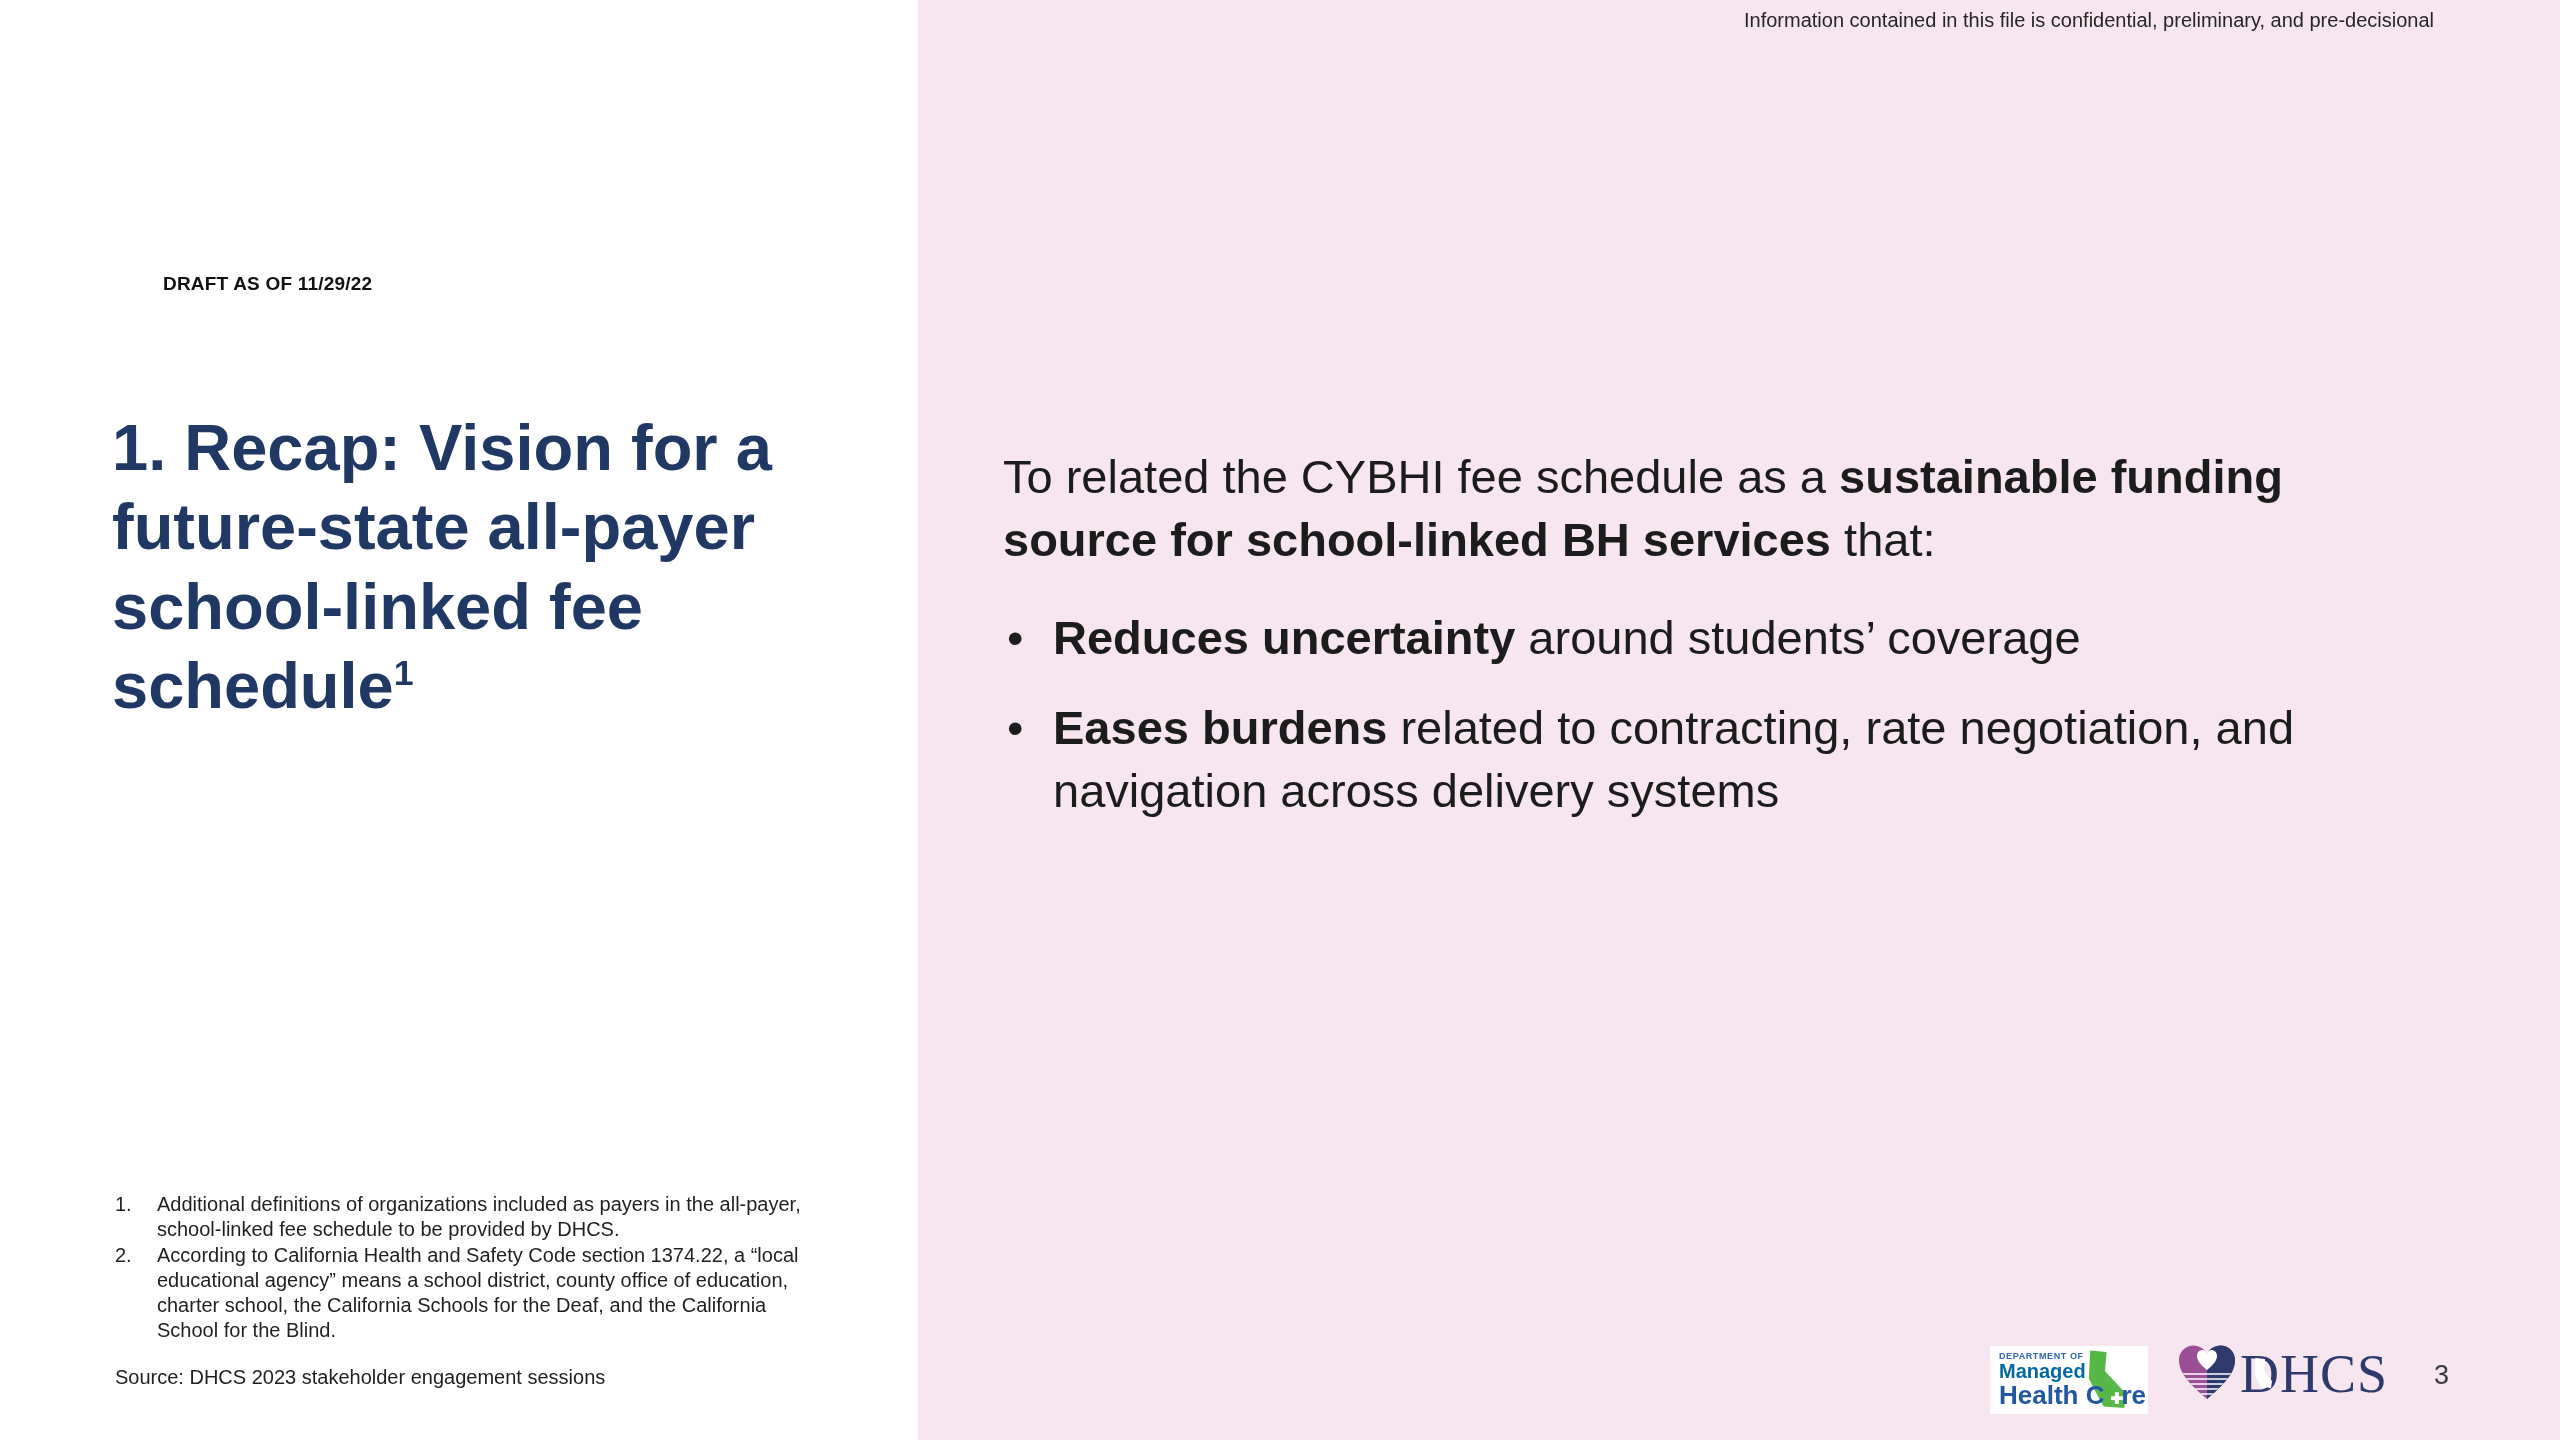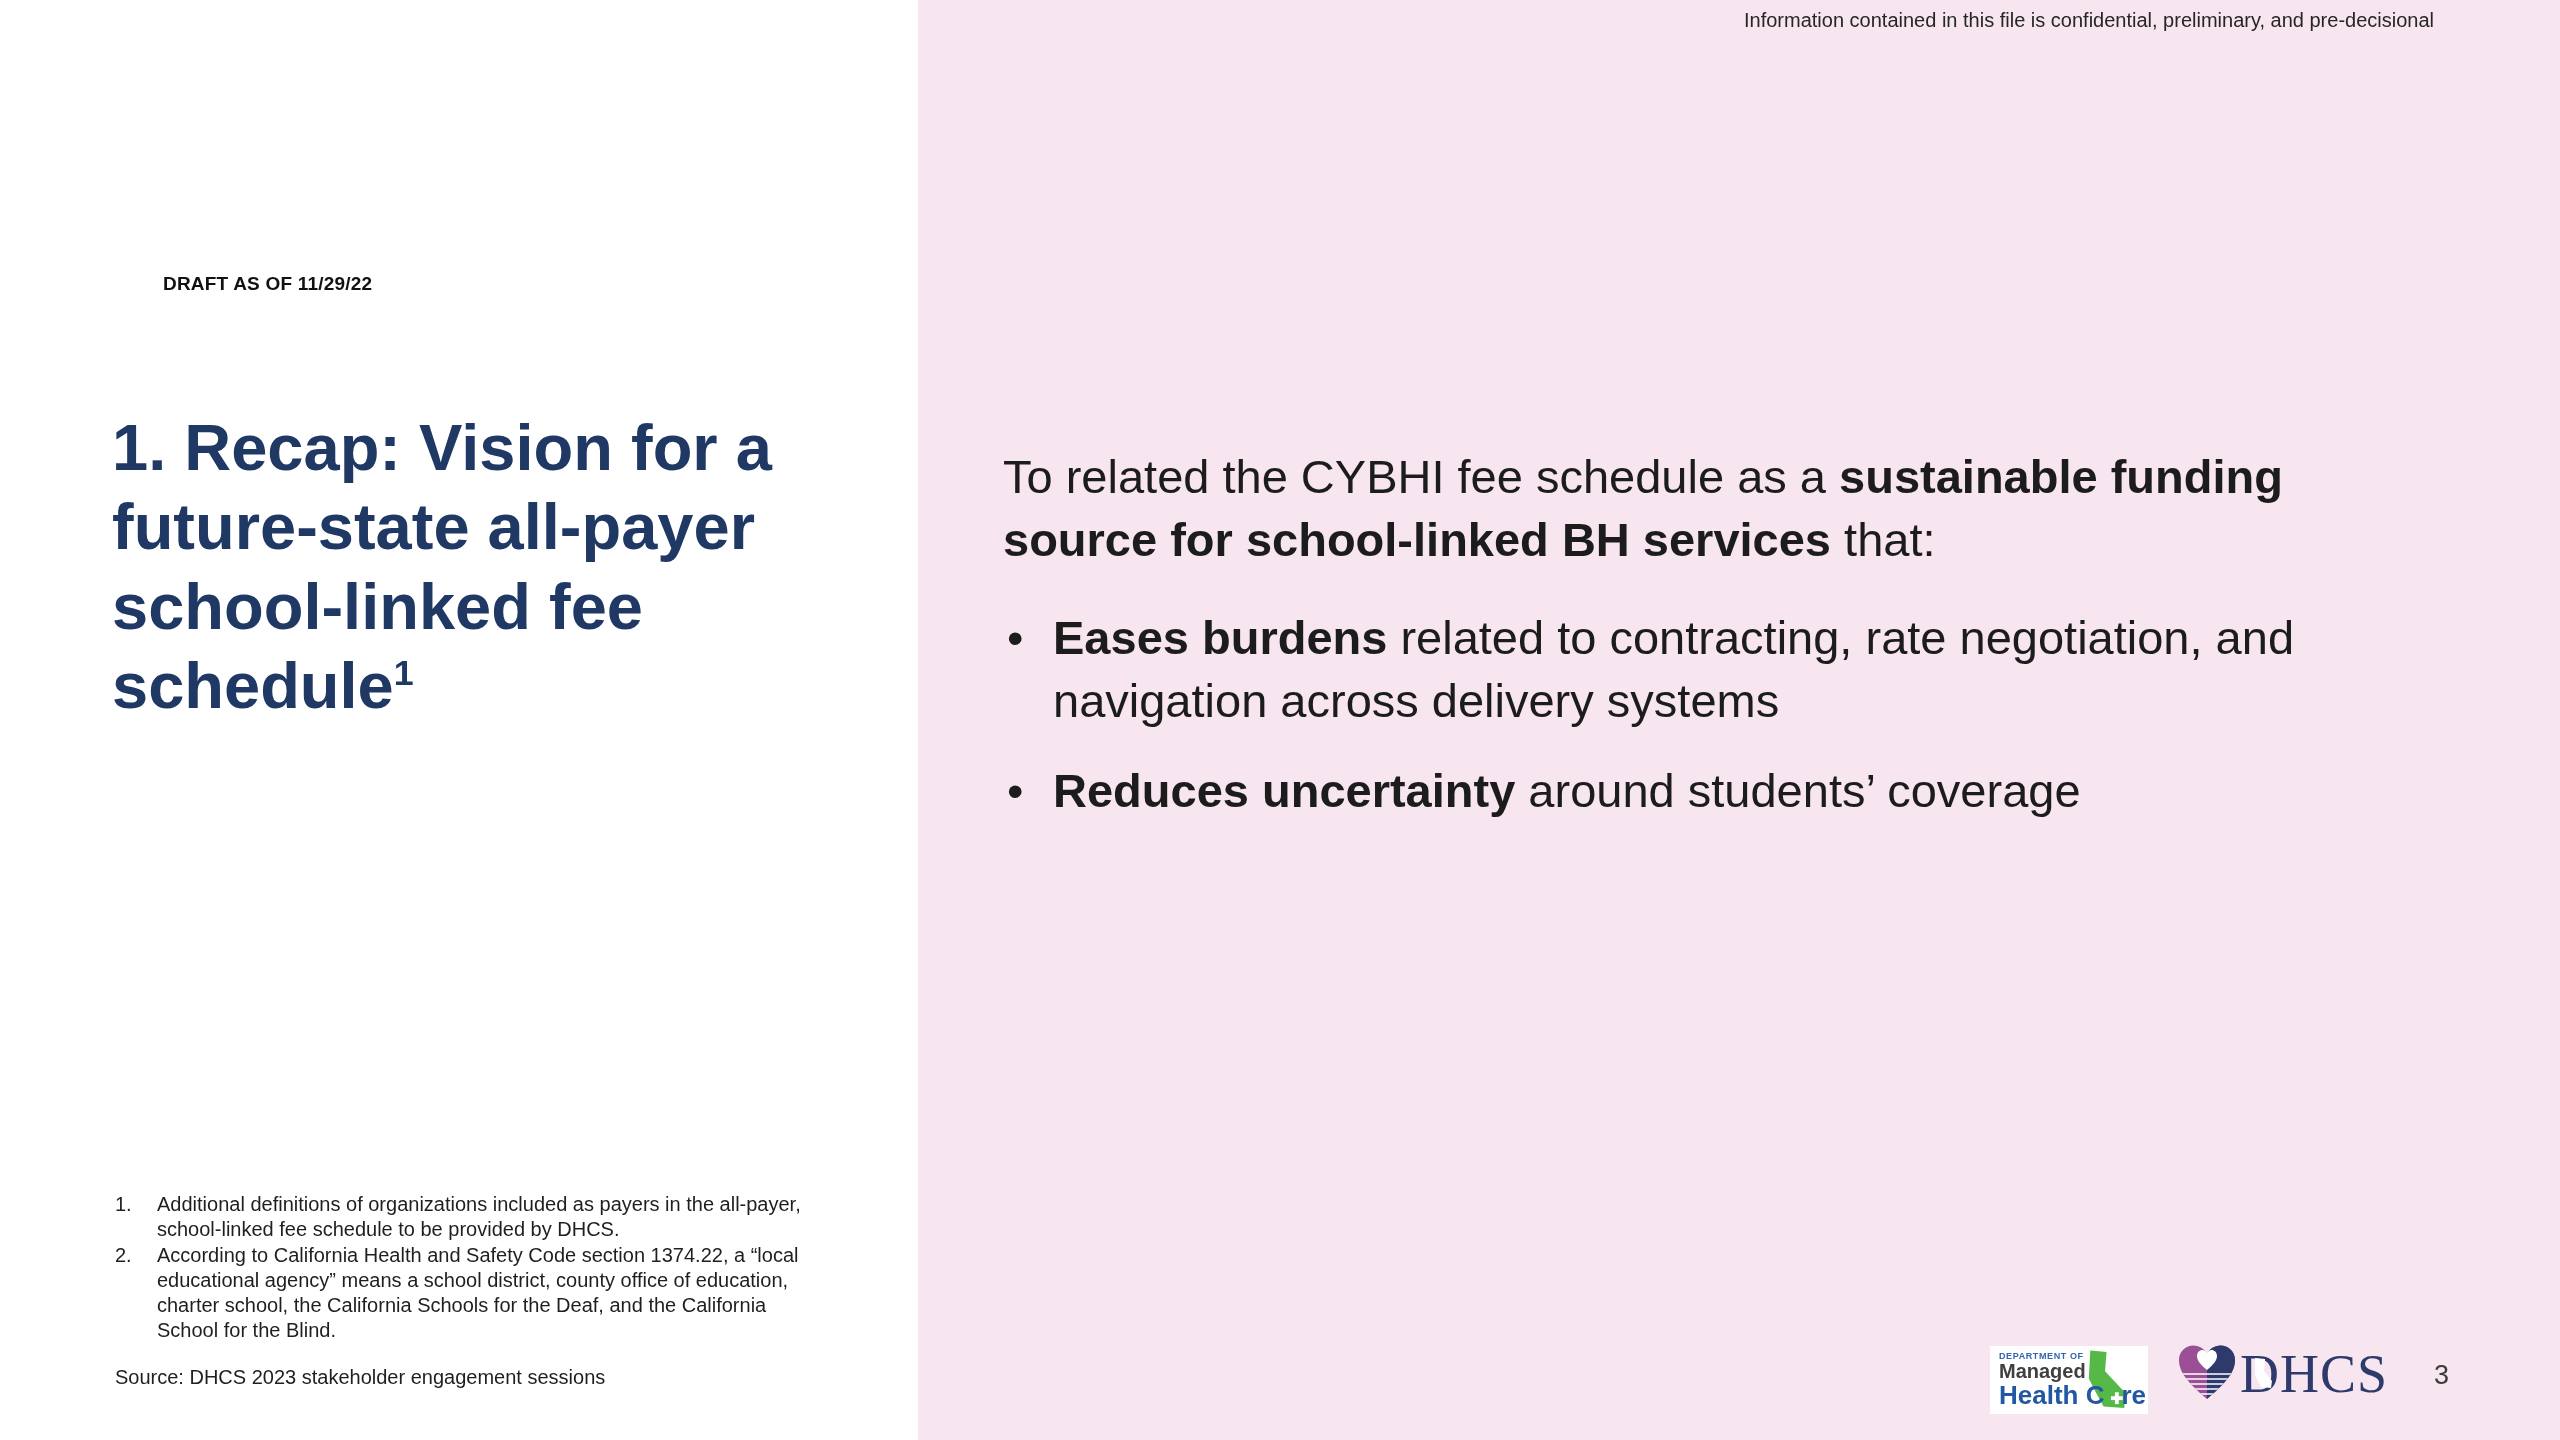--- a/index.html
+++ b/index.html
@@ -23,40 +23,40 @@
   .bullets{position:absolute;left:85px;top:606px;width:1470px;margin:0;padding:0;list-style:none;
            font-size:47px;line-height:63px;}
   .bullets li{position:relative;padding-left:50px;margin-bottom:27px;}
   .bullets li::before{content:"\2022";position:absolute;left:4px;}
   .b{font-weight:700;}
   sup{line-height:0;}
   
   .dmhc{position:absolute;left:1063px;top:1346px;width:158px;height:68px;background:#ffffff;overflow:hidden;margin-left:9px;}
   .dmhc-inner{position:relative;width:100%;height:100%;padding:5px 0 0 9px;box-sizing:border-box;}
   .dmhc-dept{font-size:9px;font-weight:700;color:#2f66ad;letter-spacing:.6px;line-height:10px;}
-  .dmhc-l1{font-size:20px;font-weight:800;color:#404040;line-height:21px;position:relative;z-index:2;}
+  .dmhc-l1{font-size:20px;font-weight:800;color:#0369a1;line-height:21px;position:relative;z-index:2;}
   .dmhc-l2{font-size:26px;font-weight:800;color:#2257a4;line-height:27px;position:relative;z-index:2;}
   .dmhc-l2 .re{margin-left:17px;}
   .dmhc-ca{position:absolute;left:95px;top:3px;z-index:1;}
   .dhcs{position:absolute;left:1258px;top:1340px;width:236px;height:66px;}
   .page-num{position:absolute;left:1516px;top:1360px;font-size:27px;color:#3b3b3b;}
 </style>
 </head>
 <body>
 
 <div class="slide">
 
   <div class="right-panel">
     <div class="confidential">Information contained in this file is confidential, preliminary, and pre-decisional</div>
 
     <p class="lead"><span>To related the CYBHI fee schedule as a </span><span class="b">sustainable funding source for school-linked BH services</span><span> that:</span></p>
 
     <ul class="bullets">
+        <li><span class="b">Reduces uncertainty</span><span> around students’ coverage</span></li>
         <li><span class="b">Eases burdens</span><span> related to contracting, rate negotiation, and navigation across delivery systems</span></li>
-        <li><span class="b">Reduces uncertainty</span><span> around students’ coverage</span></li>
       </ul>
 
     <div class="dmhc">
       <div class="dmhc-inner">
         <svg class="dmhc-ca" width="46" height="62" viewBox="0 0 30 42">
           <path d="M3,1 L14,2 L13,15 L27,30 L26,40 L12,39 L6,28 L2,20 Z" fill="#56b947"></path>
           <rect x="17" y="32" width="8" height="2.6" fill="#ffffff"></rect>
           <rect x="19.7" y="29.3" width="2.6" height="8" fill="#ffffff"></rect>
         </svg>
         <div class="dmhc-dept">DEPARTMENT OF</div>

